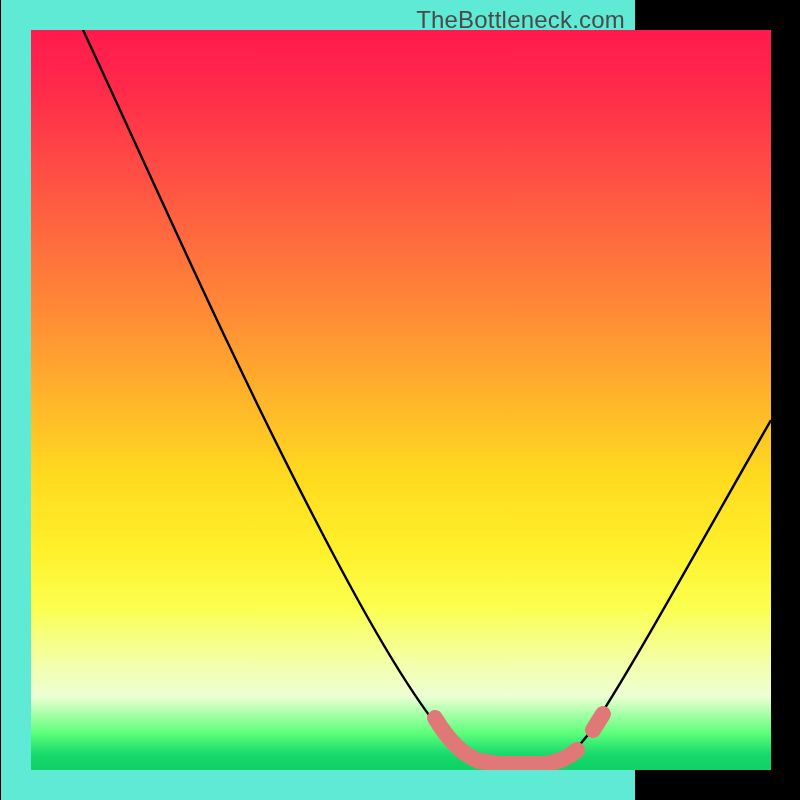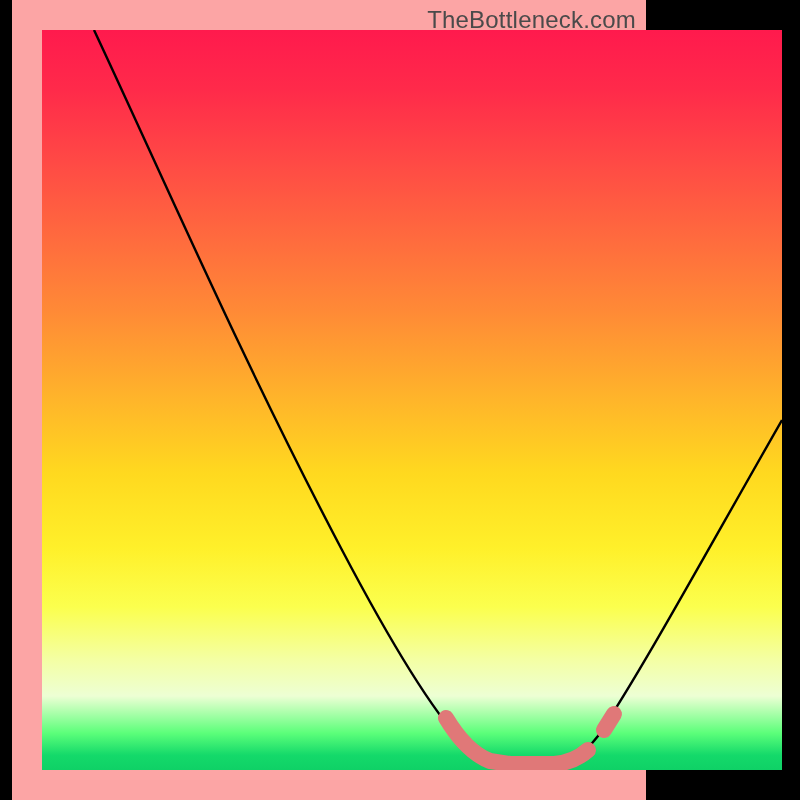--- a/index.html
+++ b/index.html
@@ -6,25 +6,25 @@
     margin: 0;
     padding: 0;
     width: 800px;
     height: 800px;
     background: #000;
     overflow: hidden;
     font-family: Arial, Helvetica, sans-serif;
   }
   .frame {
     position: absolute;
-    left: 12px;
+    left: 1px;
     top: 0;
     width: 634px;
     height: 800px;
-    background: #fca5a5;
+    background: #5eead4;
   }
   .plot-area {
     position: absolute;
     left: 30px;
     top: 30px;
     width: 740px;
     height: 740px;
     
     background: linear-gradient(to bottom,
       #ff1a4d 0%,

